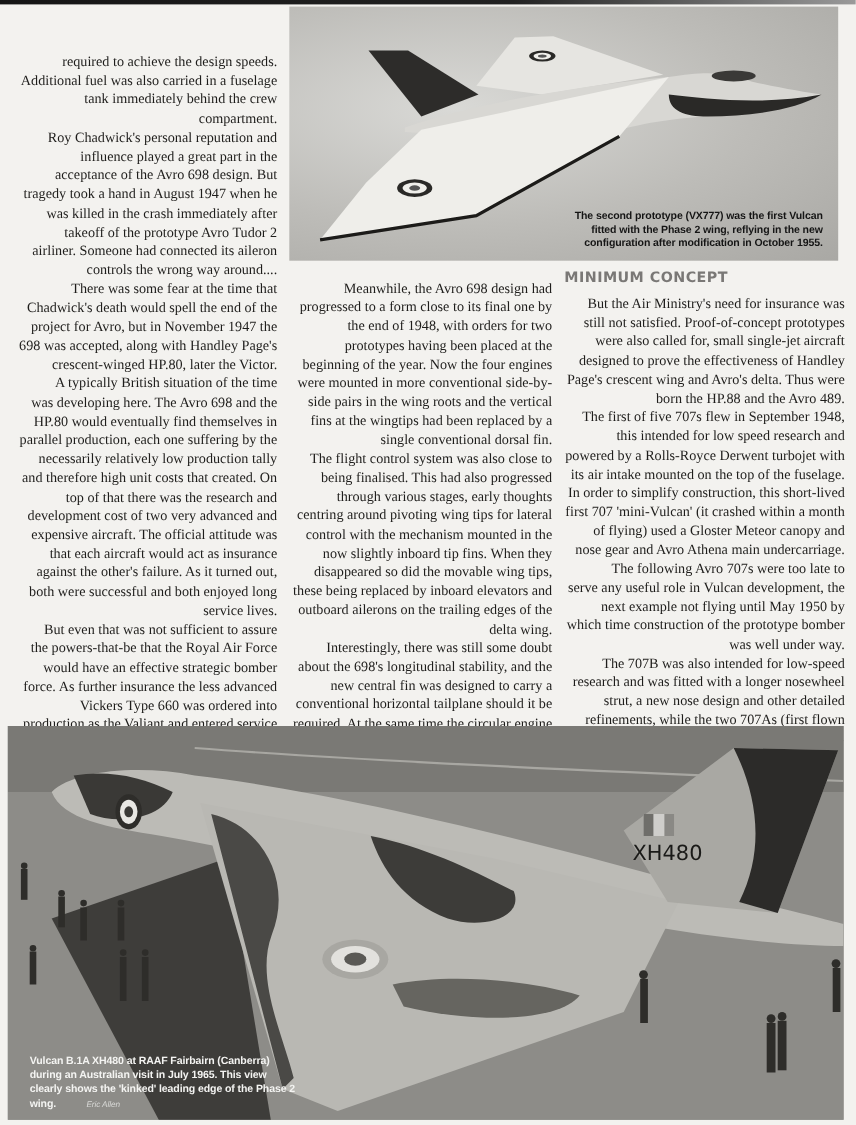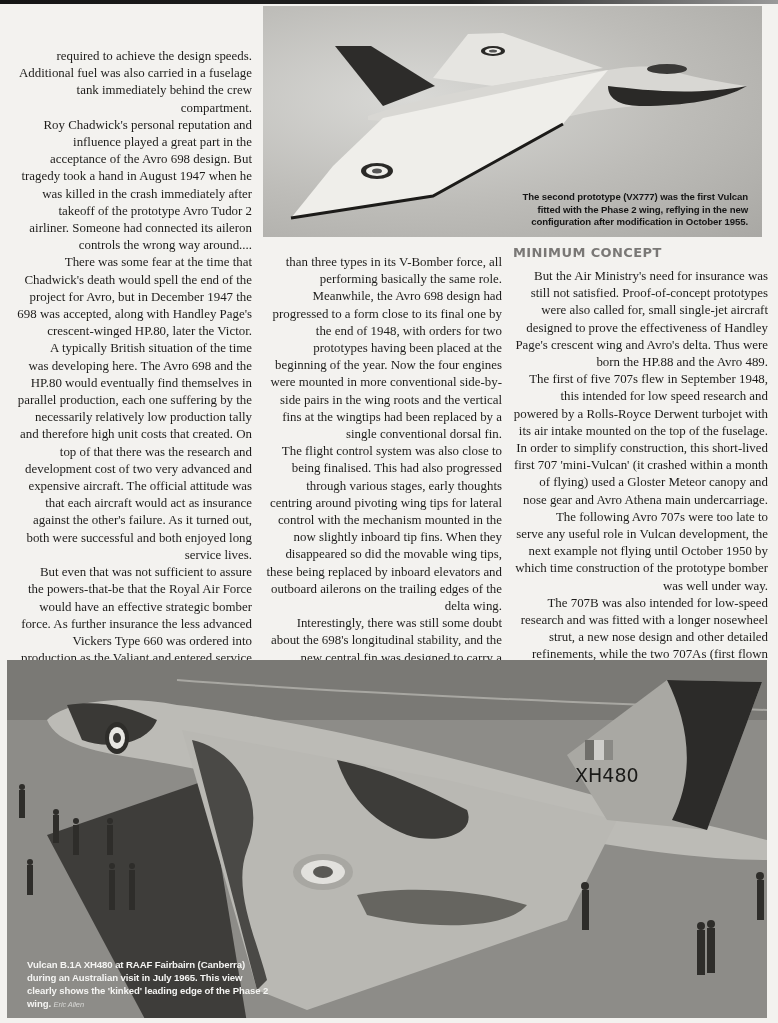--- a/index.html
+++ b/index.html
@@ -17,31 +17,31 @@
 
   
   #top-photo { position:absolute; left:263px; top:6px; width:499px; height:231px; background:radial-gradient(ellipse at 30% 40%,#d9d9d6 0%,#bdbcb8 55%,#a9a8a4 100%); overflow:hidden; }
   #top-photo svg { position:absolute; left:0; top:0; }
   .cap-top { position:absolute; right:14px; top:185px; width:250px; text-align:right; font-family:"Liberation Sans","DejaVu Sans",sans-serif; font-weight:bold; font-size:9.6px; line-height:12.6px; color:#151515; letter-spacing:-0.1px; }
 
   
   #bottom-photo { position:absolute; left:7px; top:660px; width:760px; height:358px; background:#8f8e8a; overflow:hidden; }
   #bottom-photo svg { position:absolute; left:0; top:0; }
   .cap-bottom { position:absolute; left:20px; top:298px; width:245px; font-family:"Liberation Sans","DejaVu Sans",sans-serif; font-weight:bold; font-size:9.6px; line-height:13.1px; color:#f4f4f2; letter-spacing:-0.1px; }
-  .credit { font-style:italic; font-weight:normal; font-size:7.5px; color:#d8d8d6; }
+  .credit { font-style:italic; font-weight:normal; font-size:7.5px; color:#d8d8d6;margin-left:25px; }
 </style>
 </head>
 <body>
 
 <div class="topbar"></div>
 
 <div id="col1" class="col">
     <p class="noindent">required to achieve the design speeds. Additional fuel was also carried in a fuselage tank immediately behind the crew compartment.</p>
     <p class="">Roy Chadwick's personal reputation and influence played a great part in the acceptance of the Avro 698 design. But tragedy took a hand in August 1947 when he was killed in the crash immediately after takeoff of the prototype Avro Tudor 2 airliner. Someone had connected its aileron controls the wrong way around....</p>
-    <p class="">There was some fear at the time that Chadwick's death would spell the end of the project for Avro, but in December 1947 the 698 was accepted, along with Handley Page's crescent-winged HP.80, later the Victor.</p>
+    <p class="">There was some fear at the time that Chadwick's death would spell the end of the project for Avro, but in November 1947 the 698 was accepted, along with Handley Page's crescent-winged HP.80, later the Victor.</p>
     <p class="">A typically British situation of the time was developing here. The Avro 698 and the HP.80 would eventually find themselves in parallel production, each one suffering by the necessarily relatively low production tally and therefore high unit costs that created. On top of that there was the research and development cost of two very advanced and expensive aircraft. The official attitude was that each aircraft would act as insurance against the other's failure. As it turned out, both were successful and both enjoyed long service lives.</p>
     <p class="">But even that was not sufficient to assure the powers-that-be that the Royal Air Force would have an effective strategic bomber force. As further insurance the less advanced Vickers Type 660 was ordered into production as the Valiant and entered service in 1954, several years ahead of the other two aircraft.</p>
     <p class="">A special reduced specification was written around the Valiant (B.9/48) as the aircraft did not meet the original B.35/46 targets. The result was that for a decade until the Valiant was phased out of service in 1964 due to fatigue problems, Britain had no fewer</p>
   </div>
 
 <div id="top-photo">
   <svg width="499" height="231" viewBox="0 0 499 231">
 
     <polygon points="72,40 108,40 172,80 120,100" fill="#2d2c2a"></polygon>
 
@@ -63,32 +63,31 @@
     <g>
       <ellipse cx="114" cy="165" rx="16" ry="8" fill="#2a2927"></ellipse>
       <ellipse cx="114" cy="165" rx="11" ry="5" fill="#f0efeb"></ellipse>
       <ellipse cx="114" cy="165" rx="5" ry="2.5" fill="#555"></ellipse>
     </g>
   </svg>
   <div class="cap-top">The second prototype (VX777) was the first Vulcan fitted with the Phase 2 wing, reflying in the new configuration after modification in October 1955.</div>
 </div>
 
 <div id="col2" class="col">
-    <p class="noindent">than three types in its V-Bomber force, all performing basically the same role.</p>
     <p class="">Meanwhile, the Avro 698 design had progressed to a form close to its final one by the end of 1948, with orders for two prototypes having been placed at the beginning of the year. Now the four engines were mounted in more conventional side-by-side pairs in the wing roots and the vertical fins at the wingtips had been replaced by a single conventional dorsal fin.</p>
     <p class="">The flight control system was also close to being finalised. This had also progressed through various stages, early thoughts centring around pivoting wing tips for lateral control with the mechanism mounted in the now slightly inboard tip fins. When they disappeared so did the movable wing tips, these being replaced by inboard elevators and outboard ailerons on the trailing edges of the delta wing.</p>
     <p class="">Interestingly, there was still some doubt about the 698's longitudinal stability, and the new central fin was designed to carry a conventional horizontal tailplane should it be required. At the same time the circular engine intakes became the familiar rectangular shape.</p>
   </div>
 
 <div class="heading">MINIMUM CONCEPT</div>
 
 <div id="col3" class="col">
     <p class="noindent">But the Air Ministry's need for insurance was still not satisfied. Proof-of-concept prototypes were also called for, small single-jet aircraft designed to prove the effectiveness of Handley Page's crescent wing and Avro's delta. Thus were born the HP.88 and the Avro 489.</p>
     <p class="">The first of five 707s flew in September 1948, this intended for low speed research and powered by a Rolls-Royce Derwent turbojet with its air intake mounted on the top of the fuselage. In order to simplify construction, this short-lived first 707 'mini-Vulcan' (it crashed within a month of flying) used a Gloster Meteor canopy and nose gear and Avro Athena main undercarriage.</p>
-    <p class="">The following Avro 707s were too late to serve any useful role in Vulcan development, the next example not flying until October 1950 by which time construction of the prototype bomber was well under way.</p>
+    <p class="">The following Avro 707s were too late to serve any useful role in Vulcan development, the next example not flying until May 1950 by which time construction of the prototype bomber was well under way.</p>
     <p class="">The 707B was also intended for low-speed research and was fitted with a longer nosewheel strut, a new nose design and other detailed refinements, while the two 707As (first flown June 1951) were for high-speed<span class="cont"> &gt;&gt;&gt;</span></p>
   </div>
 
 <div id="bottom-photo">
   <svg width="760" height="363" viewBox="0 0 760 363">
     <rect x="0" y="0" width="760" height="363" fill="#8d8c88"></rect>
     <rect x="0" y="0" width="760" height="60" fill="#7a7975"></rect>
     <path d="M170,20 C300,30 500,40 760,50" stroke="#a8a7a2" stroke-width="2" fill="none"></path>
 
     <polygon points="40,175 200,120 240,363 140,363" fill="#2a2927" opacity="0.8"></polygon>

